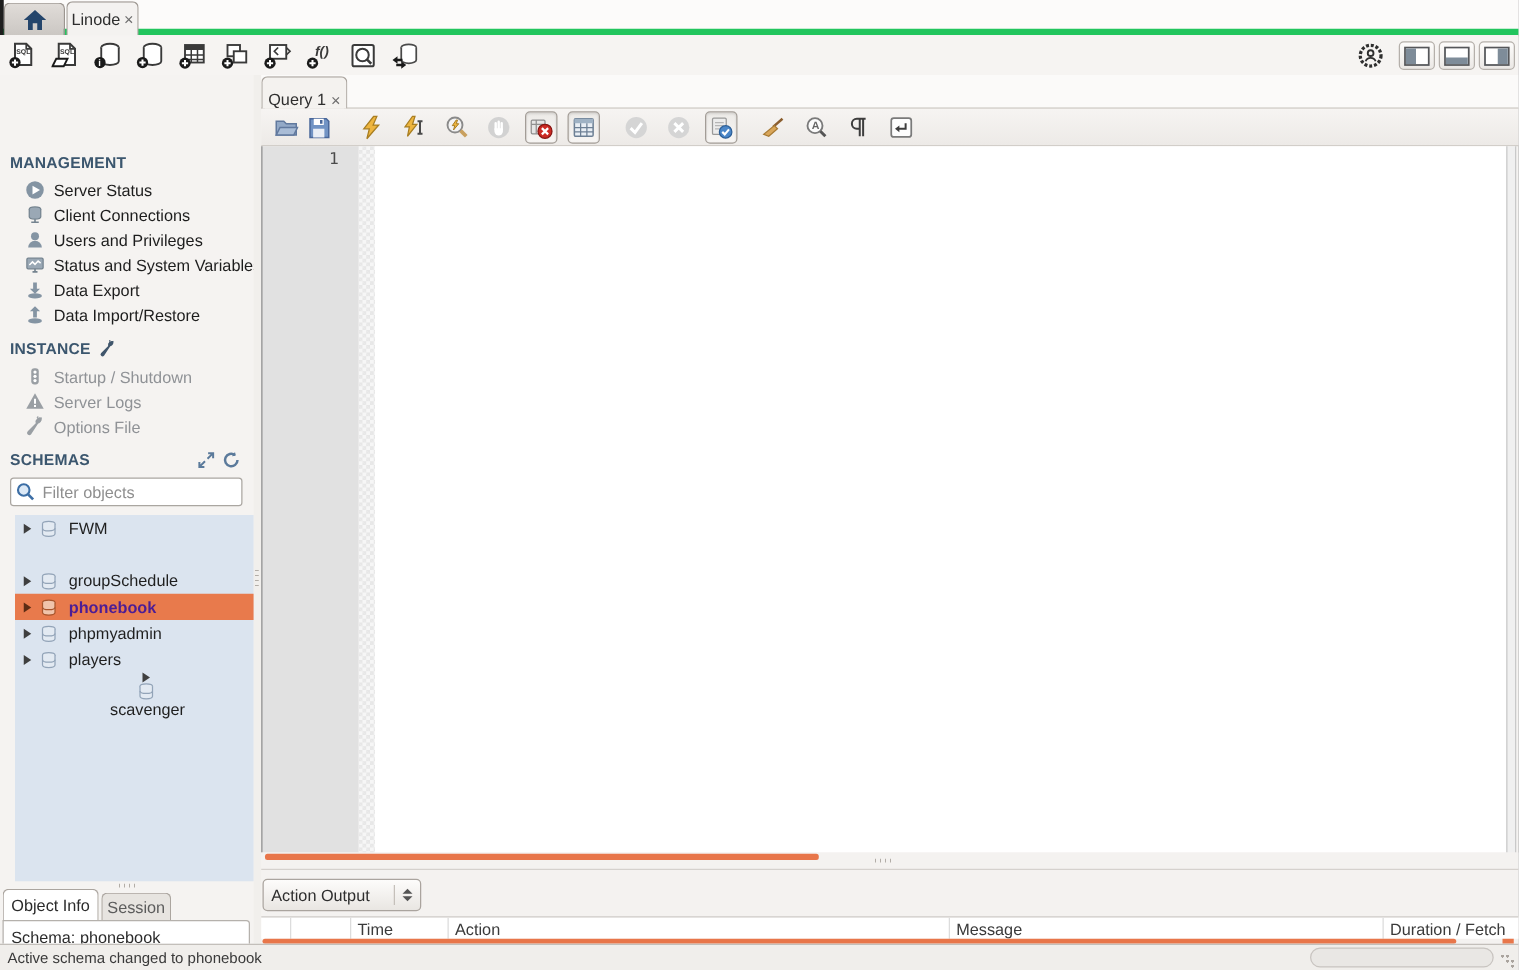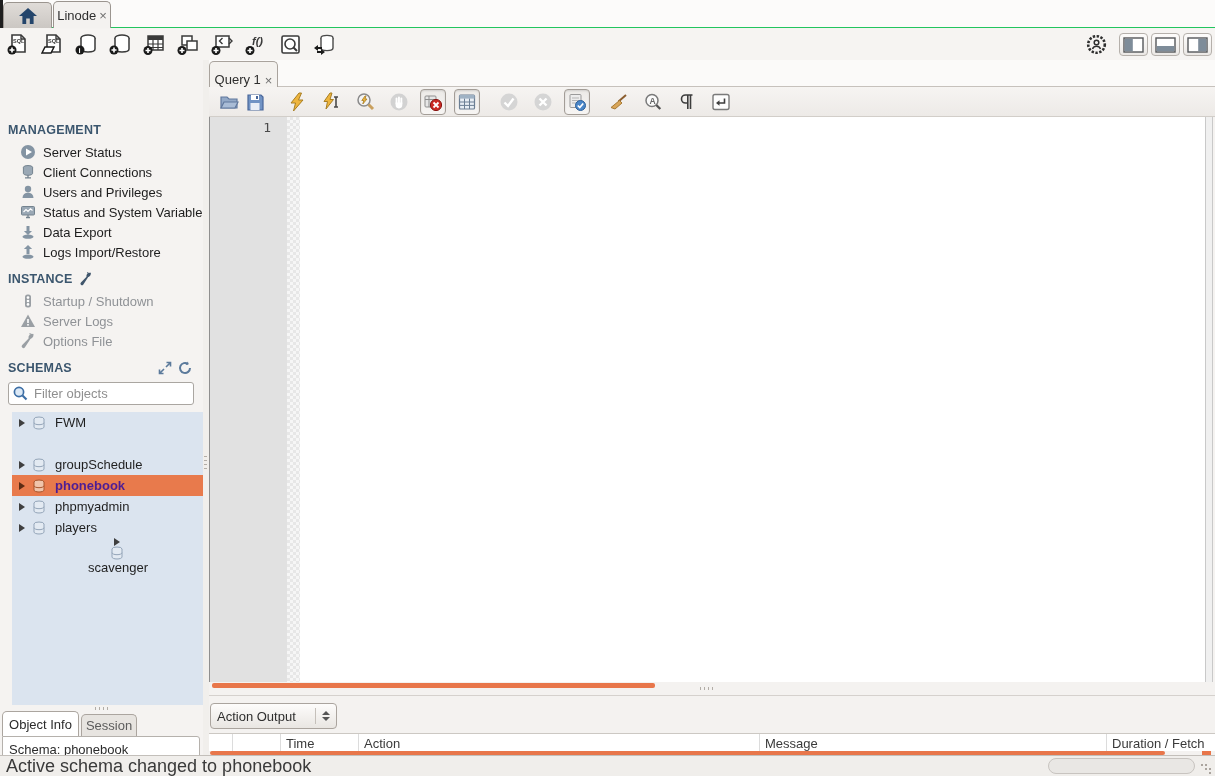--- a/index.html
+++ b/index.html
@@ -2,21 +2,21 @@
 <html><head>
 <meta charset="utf-8">
 <style>
   * { margin:0; padding:0; box-sizing:border-box; }
   body { background:#888; font-family:"Liberation Sans","DejaVu Sans",sans-serif; }
   .window { position:relative; width:1215px; height:776px; background:#f5f3f1;
             font-size:13px; color:#333; overflow:hidden; }
 
   
   .tabbar { position:absolute; left:0; top:0; width:1215px; height:28px;
-            background:#fcfbfa; border-bottom:1px solid #22c55e; }
+            background:#fcfbfa; border-bottom:5px solid #22c55e; }
   .tabbar .edge { position:absolute; left:0; top:0; width:3px; height:28px; background:#1e1e1e; }
   .tab-home { position:absolute; left:3px; top:2px; width:49px; height:26px;
               background:linear-gradient(#e0dcd8,#cbc7c3); border:1px solid #9b958f; border-bottom:none;
               border-radius:5px 5px 0 0; display:flex; align-items:center; justify-content:center; }
   .tab-doc { position:absolute; left:53px; top:1px; width:58px; height:27px;
              background:#f4f2f0; border:1px solid #9b958f; border-bottom:none;
              border-radius:5px 5px 0 0; display:flex; align-items:center; justify-content:center; gap:3px;
              font-size:13px; color:#2e2e2e; }
   .tab-close { color:#6e6e6e; font-size:13px; line-height:1; cursor:default; }
 
@@ -111,21 +111,21 @@
   .out-header { position:absolute; left:0; top:37px; width:1006px; height:18px; background:#fff;
                 border-top:1px solid #ccc8c3; overflow:hidden; }
   .out-col { position:absolute; top:0; height:18px; display:flex; align-items:center; font-size:13px;
              color:#3a3a3a; border-right:1px solid #dcdcdc; padding-left:5px; white-space:nowrap; }
   .hbar-output { position:absolute; left:1px; top:55px; width:955px; height:4px; background:#e8764a; border-radius:2px; }
   .hbar-nub { position:absolute; left:993px; top:55px; width:9px; height:4px; background:#e8764a; }
 
   
   .statusbar { position:absolute; left:0; top:755px; width:1215px; height:21px; background:#f0eeeb;
                border-top:1px solid #c3bfba; display:flex; align-items:center; padding-left:6px;
-               font-size:18px; color:#3a3a3a; }
+               font-size:12px; color:#3a3a3a; }
   .progress-pill { position:absolute; left:1048px; top:2px; width:147px; height:16px; border-radius:8px;
                    background:#e9e7e4; border:1px solid #c8c4c0; }
   .corner-grip { position:absolute; right:3px; top:7px; width:12px; height:12px;
                  background:radial-gradient(circle at 2px 2px,#aaa49e 1px,transparent 1.3px),
                             radial-gradient(circle at 6px 6px,#aaa49e 1px,transparent 1.3px),
                             radial-gradient(circle at 10px 10px,#aaa49e 1px,transparent 1.3px),
                             radial-gradient(circle at 6px 2px,#aaa49e 1px,transparent 1.3px) 0 0/12px 12px,
                             radial-gradient(circle at 10px 6px,#aaa49e 1px,transparent 1.3px);
                  background-repeat:no-repeat; }
   svg { display:block; }
@@ -312,21 +312,21 @@
         </span>
       <span class="lbl">Data Export</span>
     </div>
     <div class="side-item" style="top:182px;">
       <span>
           <svg width="16" height="16" viewBox="0 0 16 16">
             <path d="M8 1 L12.1 5 H9.5 v5 h-3 V5 H3.9 Z" fill="#8494a3"></path>
             <ellipse cx="8" cy="12.7" rx="5.5" ry="2.1" fill="#8494a3"></ellipse>
           </svg>
         </span>
-      <span class="lbl">Logs Import/Restore</span>
+      <span class="lbl">Data Import/Restore</span>
     </div>
 
     <div class="sec-title" style="top:212px; display:flex; align-items:center; gap:6px;">
       <span>INSTANCE</span>
       <span>
           <svg width="14" height="14" viewBox="0 0 16 16">
             <path d="M14.5 3.2 a3.6 3.6 0 0 0-4.9 4.3 L3.2 13.9 a1.8 1.8 0 1 0 2.6 2.6 z" transform="translate(-1,-2)" fill="#40566c"></path>
             <path d="M9.8 7.6 a3.6 3.6 0 0 0 4.3-4.9 l-2 2 -1.9-1.9 2-2" transform="translate(-1,-2)" fill="#40566c"></path>
           </svg>
         </span>

